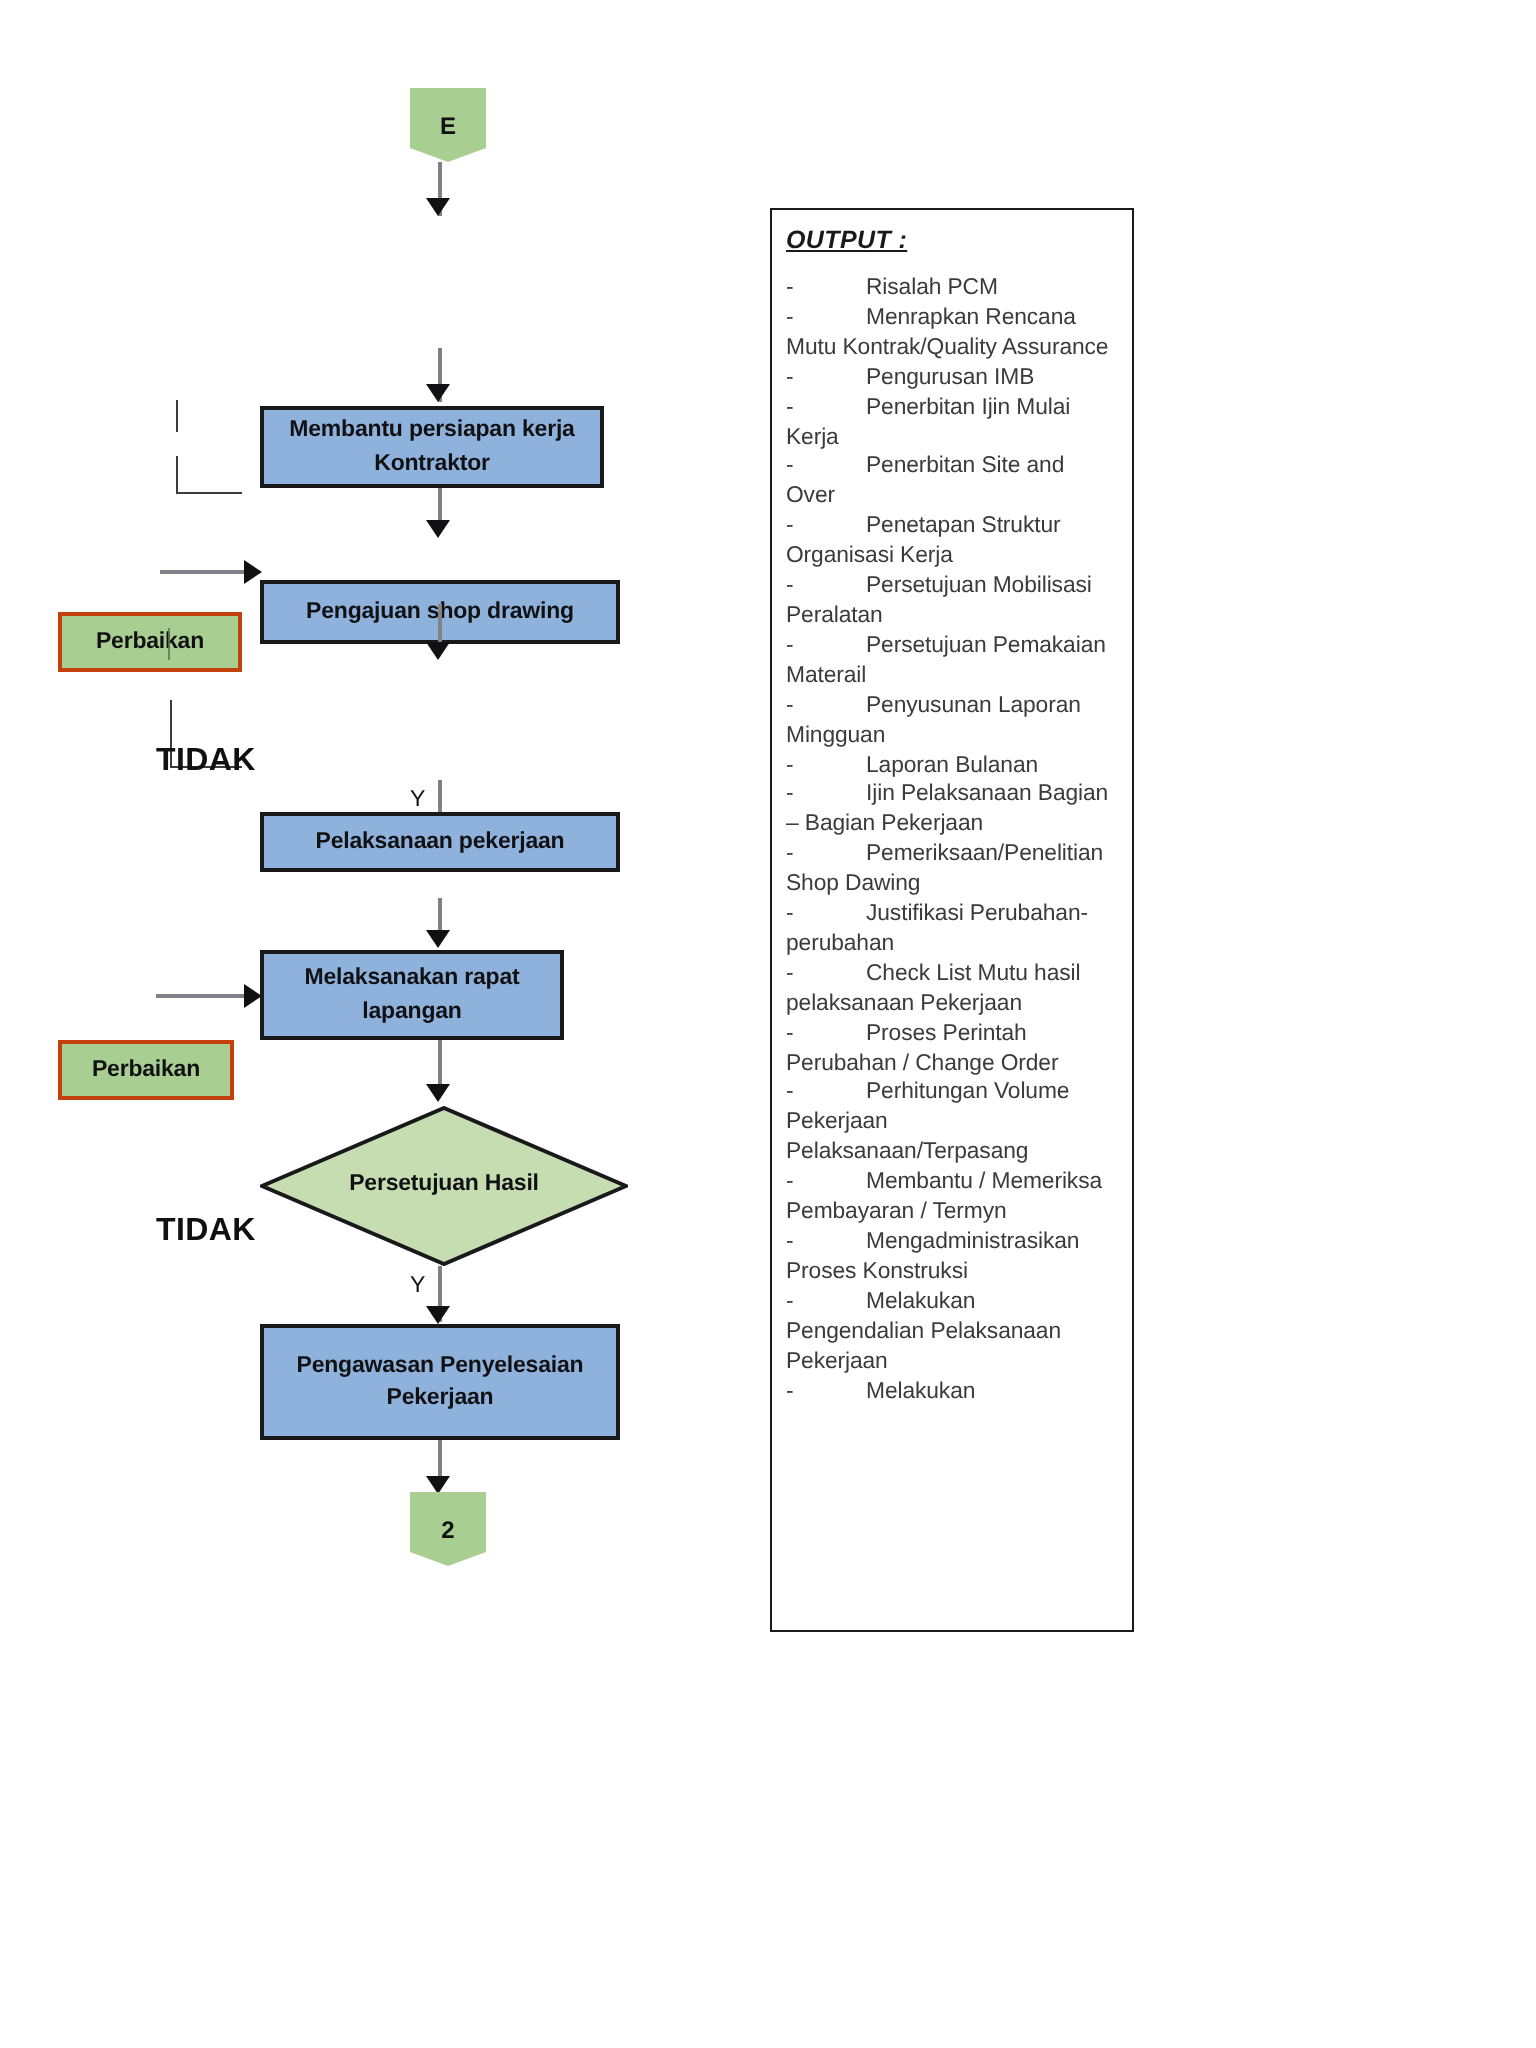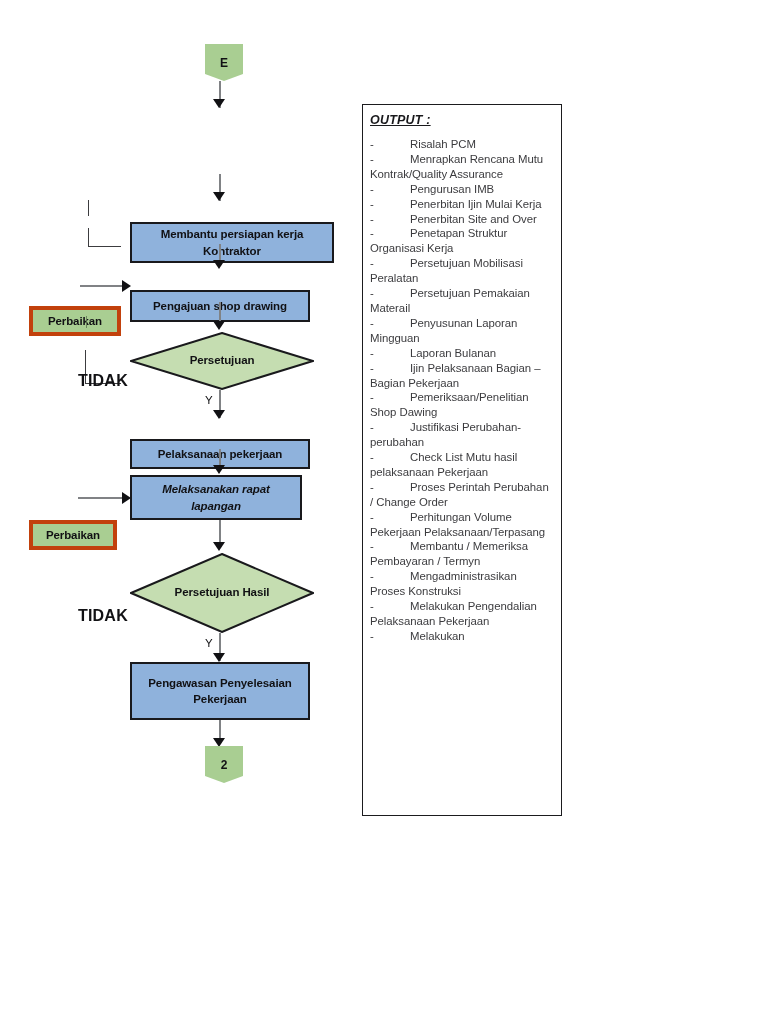--- a/index.html
+++ b/index.html
@@ -40,21 +40,21 @@
     font-weight: bold;
     font-size: 11.5px;
     line-height: 1.42;
     letter-spacing: -0.1px;
     padding: 2px 6px;
   }
 
   
   .perb {
     background: #A9CE92;
-    border: 4px solid #c2410c;
+    border: 2px solid #c2410c;
     color: #111114;
     font-weight: bold;
     font-size: 11.5px;
     letter-spacing: -0.1px;
   }
   .perb .caret {
     position: absolute;
     top: 6px;
     bottom: 4px;
     width: 1px;
@@ -144,23 +144,23 @@
     white-space: nowrap;
   }
   .edge-label.y {
     font-weight: normal;
     font-size: 11.5px;
   }
 
   
   #output-panel {
     position: absolute;
-    left: 362px;
+    left: 385px;
     top: 104px;
-    width: 200px;
+    width: 182px;
     height: 712px;
     border: 1.5px solid #1b1b1e;
     background: #ffffff;
     box-sizing: border-box;
     overflow: hidden;
   }
   #output-inner {
     padding: 8px 7px 0 7px;
   }
   #output-title {
@@ -208,21 +208,21 @@
     <span class="blabel">E</span>
   </div>
 
   <div class="vline" style="left:219px; top:81px; height:27px;"></div>
   <div class="arrowhead arrow-down" style="left:213px; top:99px;"></div>
 
 
   <div class="vline" style="left:219px; top:174px; height:27px;"></div>
   <div class="arrowhead arrow-down" style="left:213px; top:192px;"></div>
 
-  <div class="node proc" style="left:130px; top:203px; width:204px; height:41px;margin-top:19px;">
+  <div class="node proc" style="left:130px; top:203px; width:172px; height:41px;">
     <span>Membantu persiapan kerja Kontraktor</span>
   </div>
 
   <div class="elbow-v" style="left:88px; top:200px; height:16px;"></div>
   <div class="elbow-v" style="left:88px; top:228px; height:19px;"></div>
   <div class="elbow-h" style="left:88px; top:246px; width:33px;"></div>
 
   <div class="vline" style="left:219px; top:244px; height:22px;"></div>
   <div class="arrowhead arrow-down" style="left:213px; top:260px;"></div>
 
@@ -238,42 +238,36 @@
     <span class="caret" style="left:53px;"></span>
   </div>
 
   <div class="vline" style="left:219px; top:302px; height:24px;"></div>
   <div class="arrowhead arrow-down" style="left:213px; top:321px;"></div>
 
   <div class="elbow-v" style="left:85px; top:350px; height:34px;"></div>
   <div class="elbow-h" style="left:85px; top:383px; width:36px;"></div>
   <div class="edge-label" style="left:78px; top:372px;">TIDAK</div>
 
-  <div class="node diamond" style="left:130px; top:332px; width:184px; height:58px;">
-    <svg viewBox="0 0 184 58" preserveAspectRatio="none">
-      <polygon points="92,1 183,29 92,57 1,29" fill="#C5DDB1" stroke="#19191c" stroke-width="2"></polygon>
-    </svg>
-    <span class="dlabel">Persetujuan</span>
-  </div>
 
   <div class="vline" style="left:219px; top:390px; height:28px;"></div>
   <div class="arrowhead arrow-down" style="left:213px; top:410px;"></div>
   <div class="edge-label y" style="left:205px; top:394px;">Y</div>
 
-  <div class="node proc" style="left:130px; top:439px; width:180px; height:30px;">
+  <div class="node proc" style="left:130px; top:406px; width:180px; height:30px;">
     <span>Pelaksanaan pekerjaan</span>
   </div>
 
   <div class="vline" style="left:219px; top:449px; height:22px;"></div>
   <div class="arrowhead arrow-down" style="left:213px; top:465px;"></div>
 
   <div class="hline" style="left:78px; top:497px; width:46px;"></div>
   <div class="arrowhead arrow-right" style="left:122px; top:492px;"></div>
 
-  <div class="node proc" style="left:130px; top:475px; width:172px; height:45px;font-style:italic;">
+  <div class="node proc" style="left:130px; top:475px; width:152px; height:45px;">
     <span>Melaksanakan rapat lapangan</span>
   </div>
 
   <div class="node perb" style="left:29px; top:520px; width:88px; height:30px;">
     <span>Perbaikan</span>
   </div>
 
   <div class="vline" style="left:219px; top:520px; height:28px;"></div>
   <div class="arrowhead arrow-down" style="left:213px; top:542px;"></div>
 

